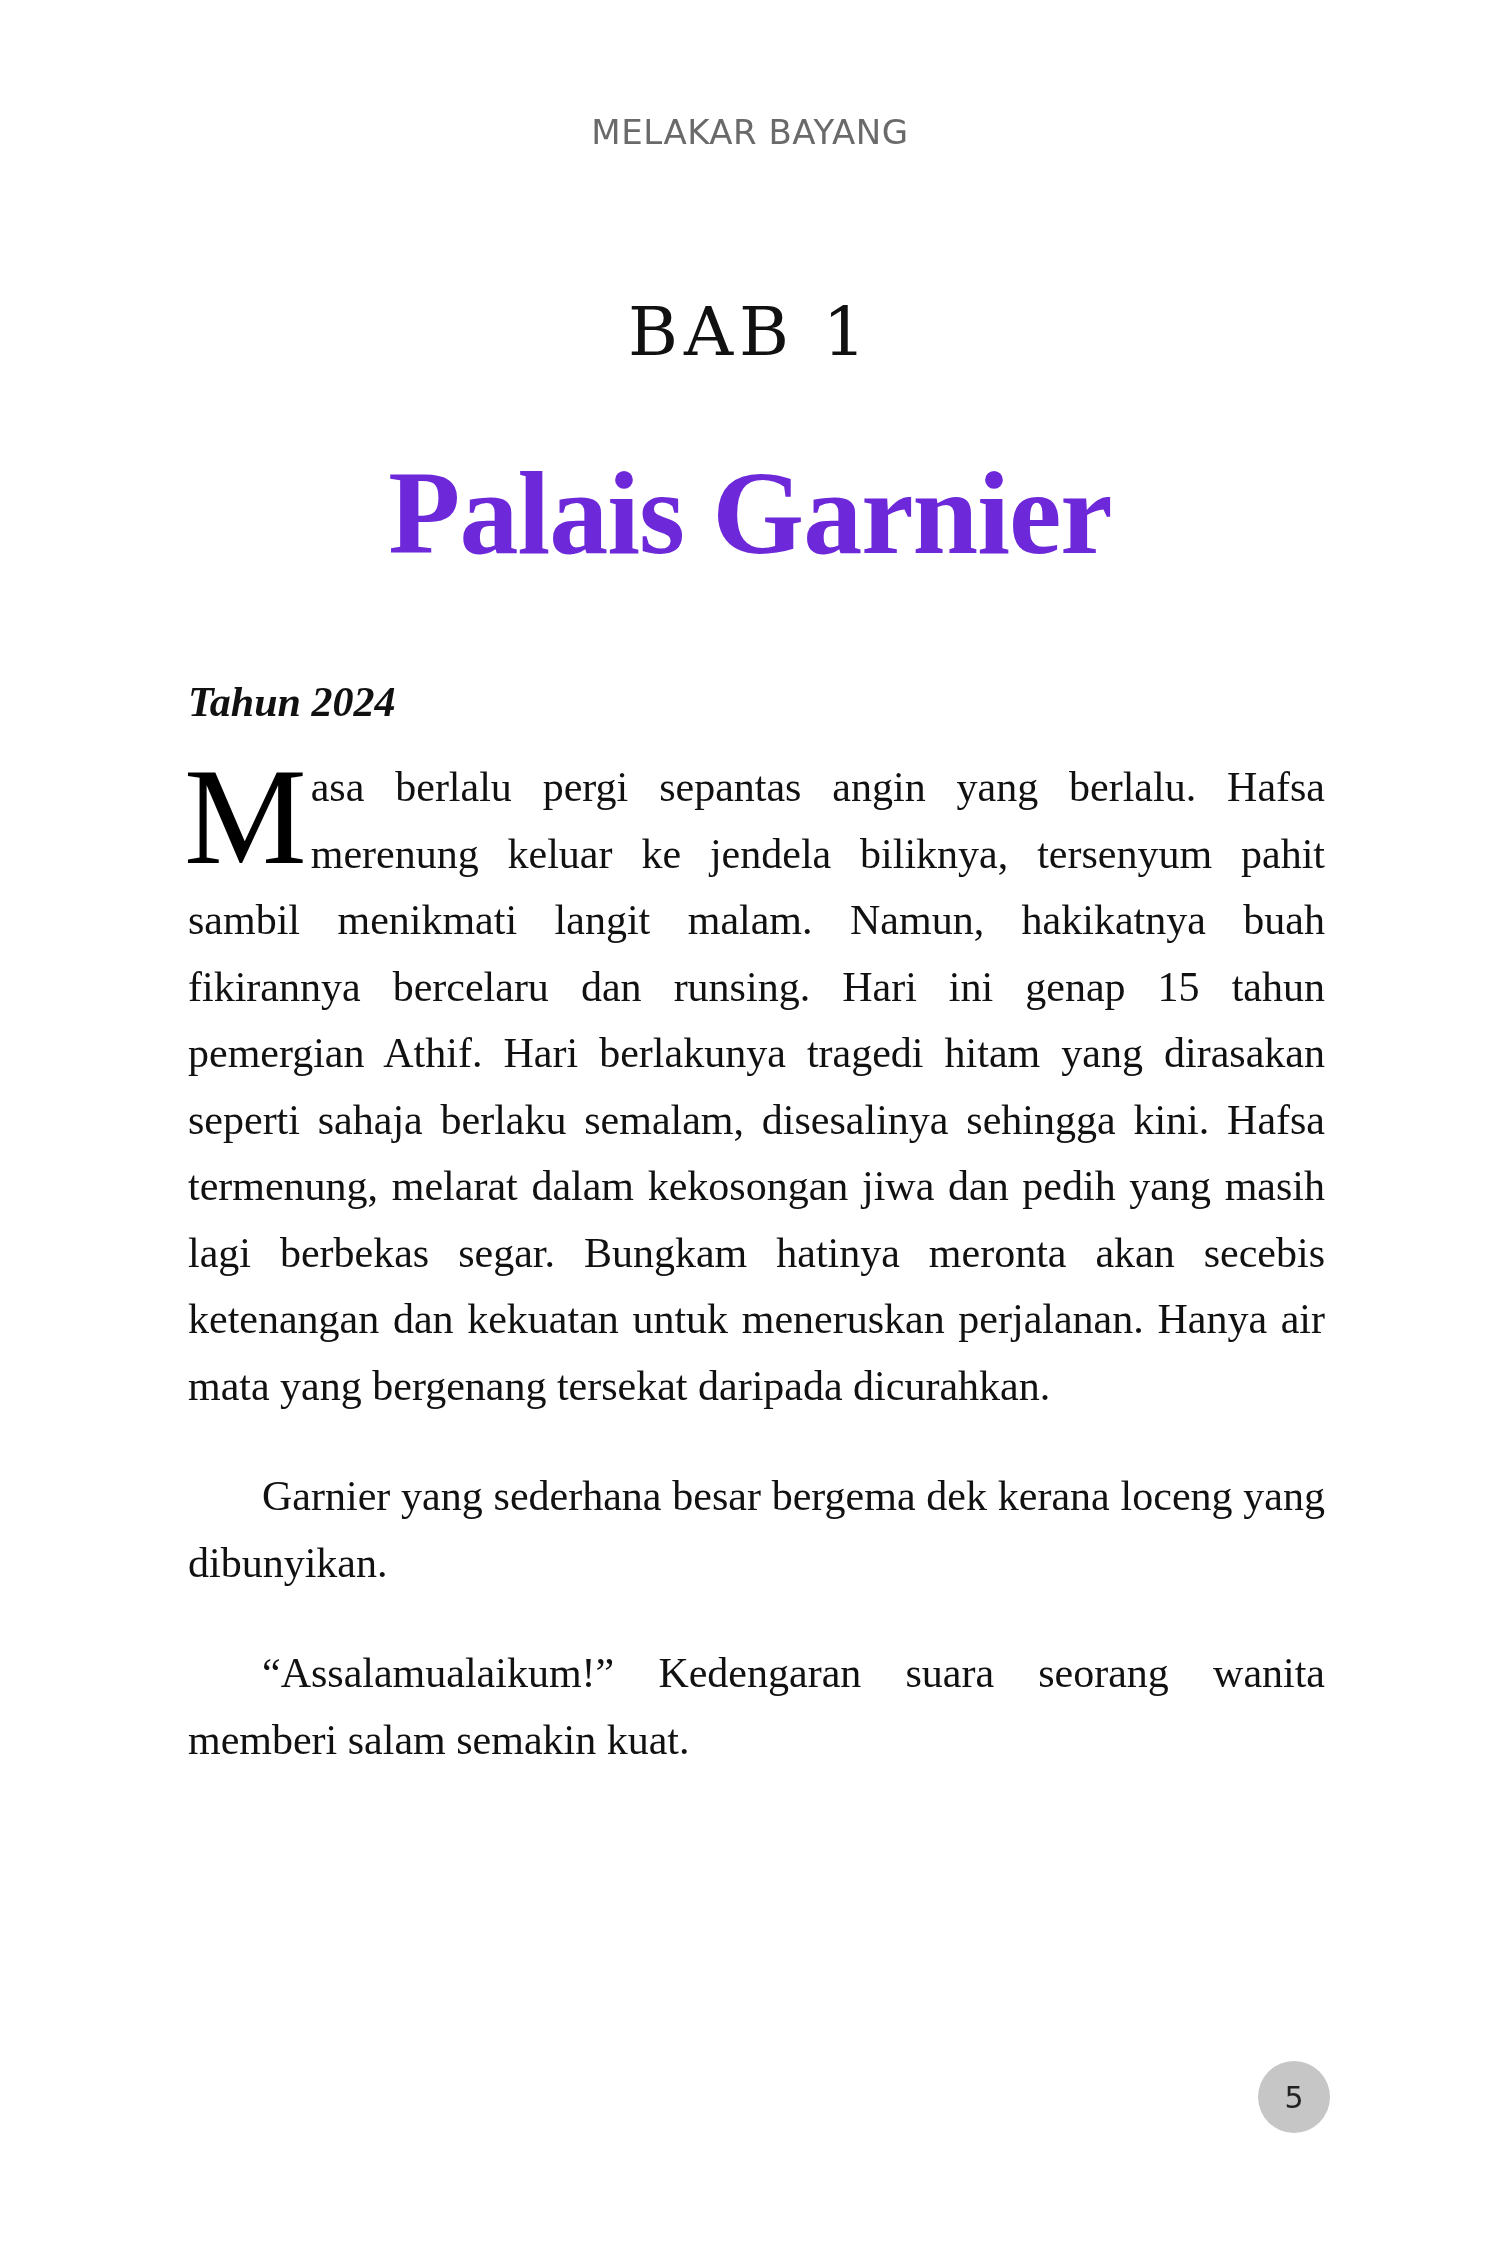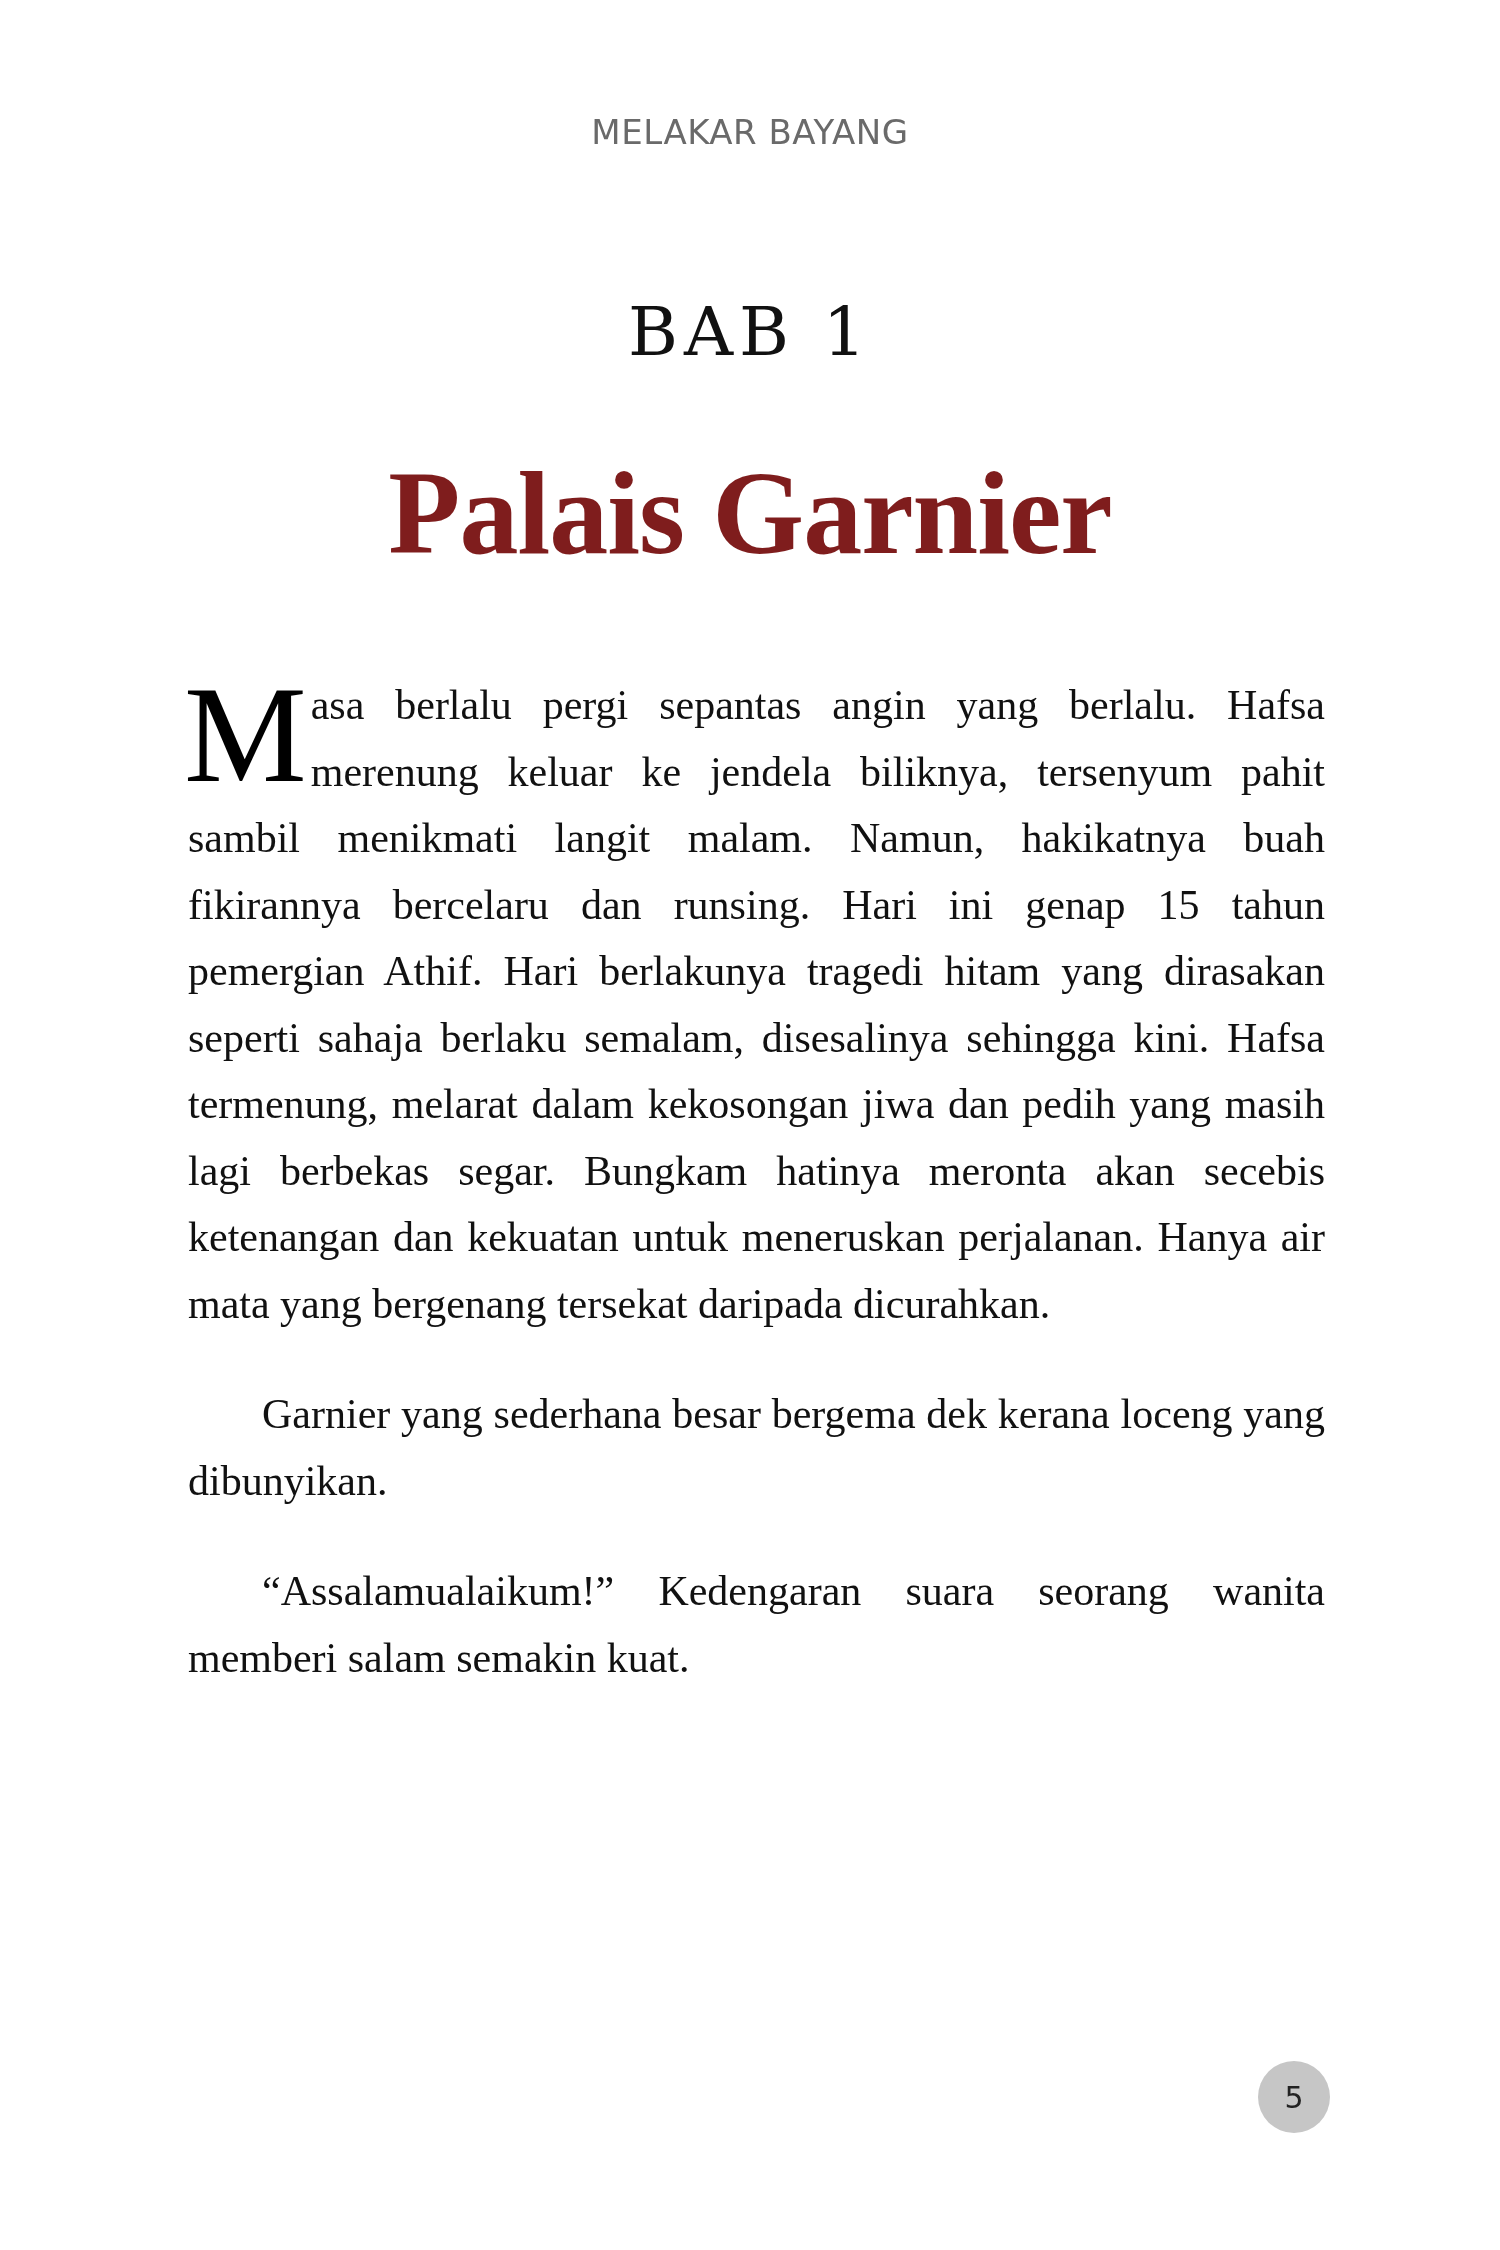--- a/index.html
+++ b/index.html
@@ -9,21 +9,21 @@
       font-family: "DejaVu Sans", sans-serif; font-size: 34px; color: #6a6a6a;
       letter-spacing: 0.5px; font-weight: normal;
     }
     .chapter-number {
       position: absolute; top: 298px; left: 0; width: 1500px; text-align: center;
       font-family: "DejaVu Serif", serif; font-size: 68px; color: #111;
       letter-spacing: 6px; line-height: 1;
     }
     .chapter-title {
       position: absolute; top: 455px; left: 0; width: 1500px; text-align: center;
-      font-family: "Liberation Serif", serif; font-weight: bold; font-size: 118px; color: #7f1d1d;
+      font-family: "Liberation Serif", serif; font-weight: bold; font-size: 118px; color: #6d28d9;
       line-height: 1; letter-spacing: -1px;
     }
     .content {
       position: absolute; top: 672px; left: 188px; width: 1137px;
       font-family: "Liberation Serif", serif; font-size: 42px; color: #111; line-height: 66.5px;
     }
     .section-date {
       font-style: italic; font-weight: bold; font-size: 42px; margin: 0 0 22px 0; line-height: 60px;
     }
     .para { margin: 0 0 44px 0; text-align: justify; text-align-last: left; }
@@ -41,20 +41,21 @@
 </head>
 <body>
 
 <div class="running-head">MELAKAR BAYANG</div>
 
 <div class="chapter-number">BAB 1</div>
 
 <div class="chapter-title">Palais Garnier</div>
 
 <div class="content">
+  <p class="section-date">Tahun 2024</p>
 
   <p class="para"><span class="dropcap">M</span><span>asa berlalu pergi sepantas angin yang berlalu. Hafsa merenung keluar ke jendela biliknya, tersenyum pahit sambil menikmati langit malam. Namun, hakikatnya buah fikirannya bercelaru dan runsing. Hari ini genap 15 tahun pemergian Athif. Hari berlakunya tragedi hitam yang dirasakan seperti sahaja berlaku semalam, disesalinya sehingga kini. Hafsa termenung, melarat dalam kekosongan jiwa dan pedih yang masih lagi berbekas segar. Bungkam hatinya meronta akan secebis ketenangan dan kekuatan untuk meneruskan perjalanan. Hanya air mata yang bergenang tersekat daripada dicurahkan.</span></p>
 
   <p class="para indent">Garnier yang sederhana besar bergema dek kerana loceng yang dibunyikan.</p>
 
 
   <p class="para indent">“Assalamualaikum!” Kedengaran suara seorang wanita memberi salam semakin kuat.</p>
 </div>
 
 <div class="page-number">

